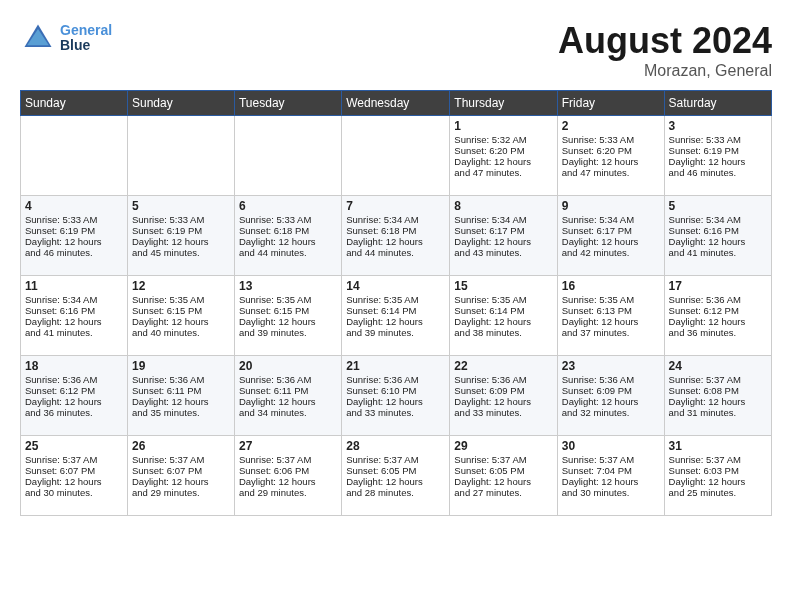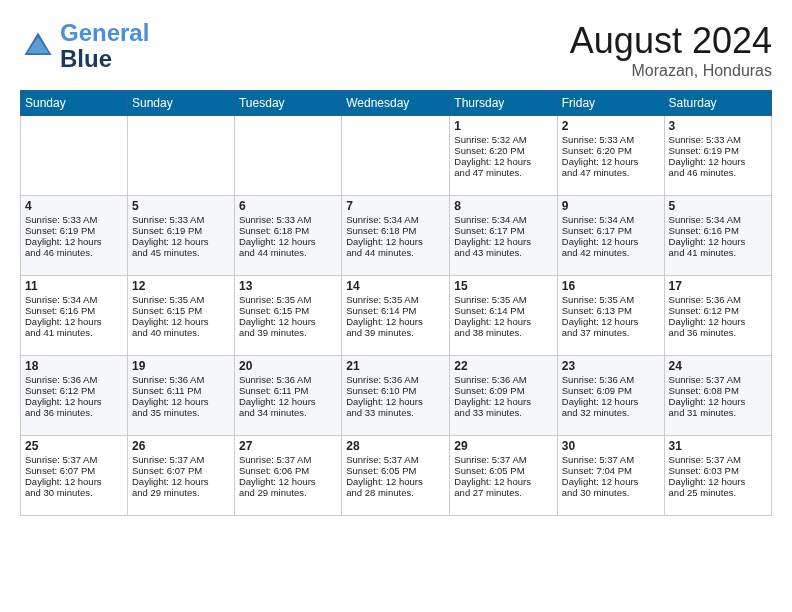--- a/index.html
+++ b/index.html
@@ -15,50 +15,50 @@
       justify-content: space-between;
       align-items: flex-start;
       margin-bottom: 10px;
     }
     .logo {
       display: flex;
       align-items: center;
       gap: 4px;
     }
     .logo-text {
-      font-size: 24px;
+      font-size: 14px;
       font-weight: bold;
       color: #1a3a5c;
       line-height: 1.1;
     }
     .logo-text span {
       color: #4a90d9;
     }
     .logo-icon {
       width: 36px;
       height: 36px;
     }
     .title-area {
       text-align: right;
     }
     .month-year {
       font-size: 36px;
       color: #1a1a1a;
-      font-weight: normal;
+      font-weight: bold;
     }
     .location {
       font-size: 16px;
       color: #555;
     }
     .calendar {
       width: 100%;
       border-collapse: collapse;
     }
     .calendar th {
-      background-color: #0369a1;
+      background-color: #404040;
       color: #fff;
       font-size: 12px;
       padding: 5px 4px;
       text-align: left;
       border: 1px solid #2a5aa0;
       font-weight: normal;
     }
     .calendar td {
       border: 1px solid #ccc;
       vertical-align: top;
@@ -91,21 +91,21 @@
       <polygon points="20,5 35,30 5,30" fill="#3a6db5"></polygon>
       <polygon points="20,10 32,28 8,28" fill="#5a9fd4"></polygon>
     </svg>
     <div class="logo-text">
       <div><span>General</span></div>
       <div>Blue</div>
     </div>
   </div>
   <div class="title-area">
     <div class="month-year">August 2024</div>
-    <div class="location">Morazan, Honduras</div>
+    <div class="location">Morazan, General</div>
   </div>
 </div>
 
 <table class="calendar">
   <thead>
     <tr id="weekday-header">
         <th>Sunday</th>
         <th>Sunday</th>
         <th>Tuesday</th>
         <th>Wednesday</th>

